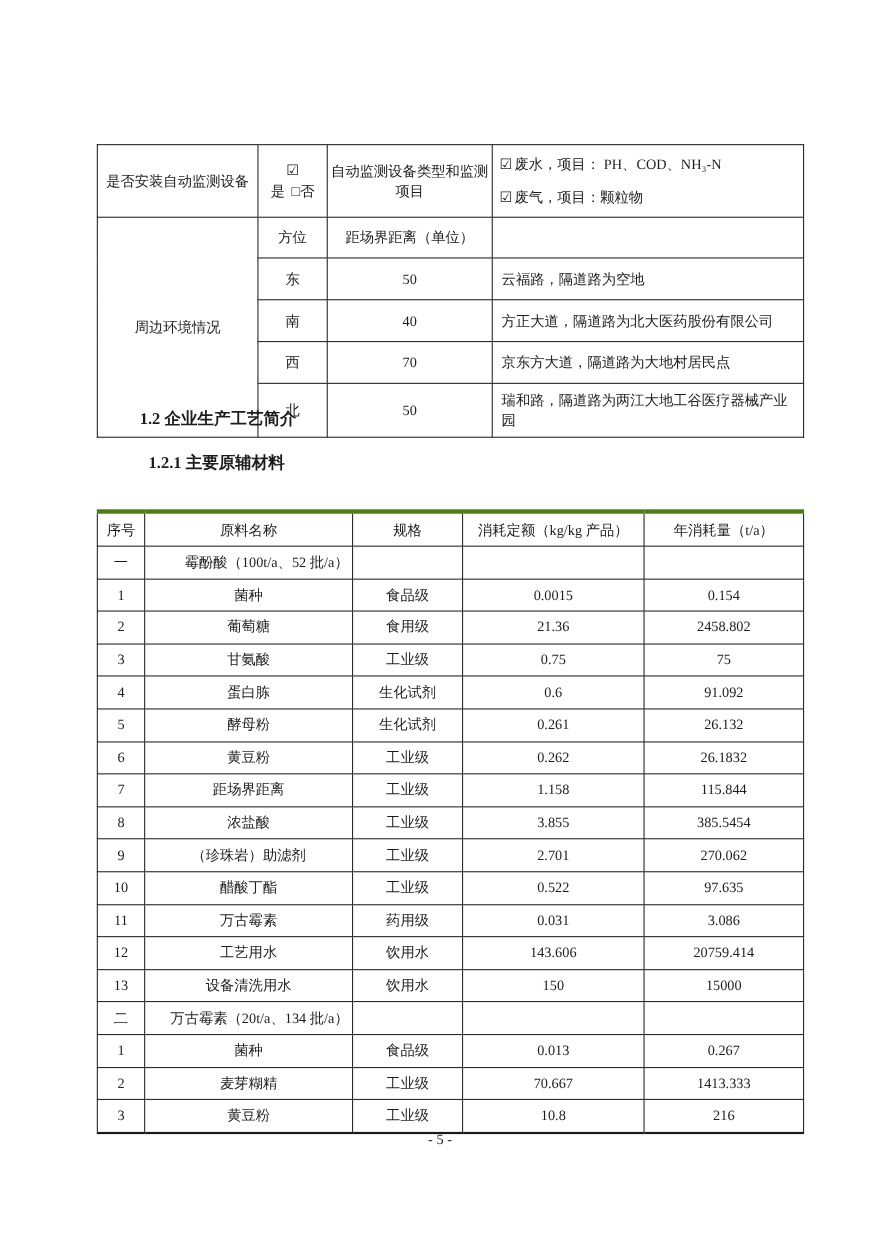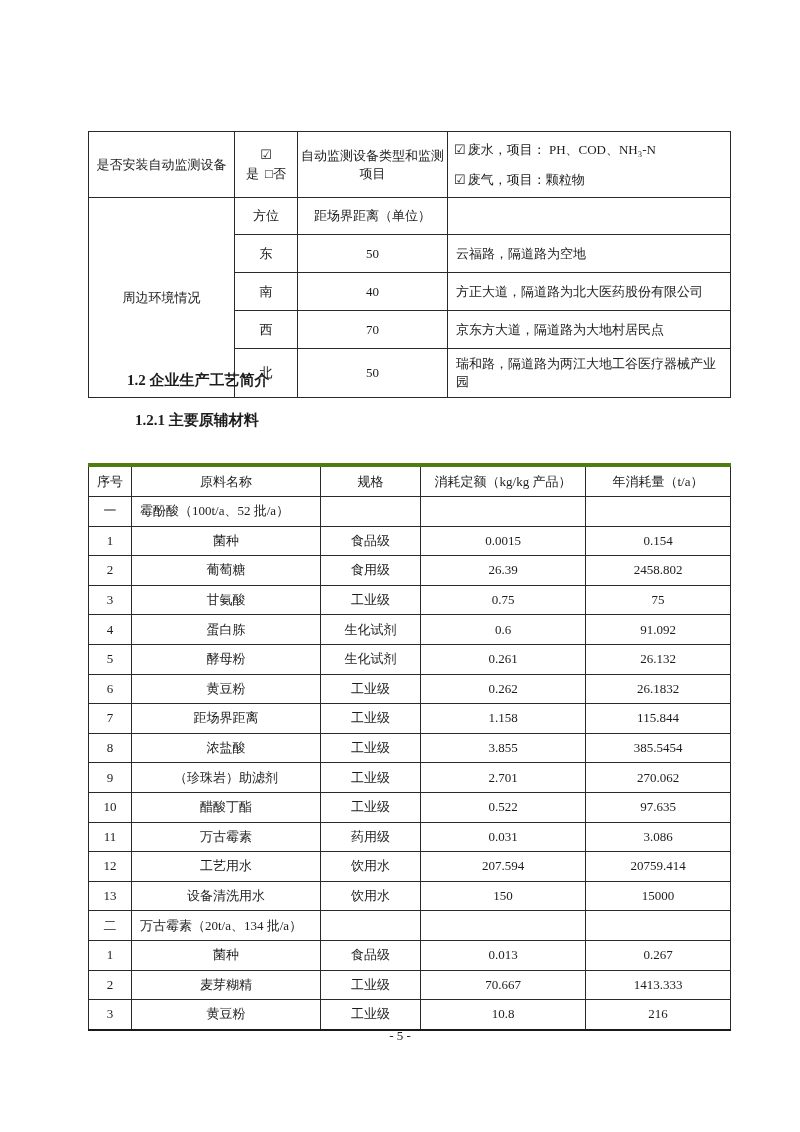--- a/index.html
+++ b/index.html
@@ -48,21 +48,21 @@
   
   .materials-table { position:absolute; left:88px; top:463px; width:642px; }
   .materials-table .c-no { width:43px; }
   .materials-table .c-name { width:189px; }
   .materials-table .c-spec { width:100px; }
   .materials-table .c-quota { width:165px; }
   .materials-table .c-annual { width:145px; }
   .materials-table th { height:27px; border-top:4px solid #4d7c0f; }
   .materials-table td { height:26.6px; }
   .materials-table tr:last-child td { border-bottom:2px solid #1a1a1a; }
-  .materials-table td.left { text-align:left; padding-left:8px; }
+  .materials-table td.left { text-align:right; padding-left:8px; }
 
   
   .footer { position:absolute; left:0; top:1028px; width:800px; text-align:center; font-size:13px; }
 </style>
 </head>
 <body>
 
 <div class="page">
 
   <table class="monitor-table">
@@ -148,21 +148,21 @@
           <td>1</td>
           <td>菌种</td>
           <td>食品级</td>
           <td>0.0015</td>
           <td>0.154</td>
         </tr>
         <tr>
           <td>2</td>
           <td>葡萄糖</td>
           <td>食用级</td>
-          <td>26.39</td>
+          <td>21.36</td>
           <td>2458.802</td>
         </tr>
         <tr>
           <td>3</td>
           <td>甘氨酸</td>
           <td>工业级</td>
           <td>0.75</td>
           <td>75</td>
         </tr>
         <tr>
@@ -218,21 +218,21 @@
           <td>11</td>
           <td>万古霉素</td>
           <td>药用级</td>
           <td>0.031</td>
           <td>3.086</td>
         </tr>
         <tr>
           <td>12</td>
           <td>工艺用水</td>
           <td>饮用水</td>
-          <td>207.594</td>
+          <td>143.606</td>
           <td>20759.414</td>
         </tr>
         <tr>
           <td>13</td>
           <td>设备清洗用水</td>
           <td>饮用水</td>
           <td>150</td>
           <td>15000</td>
         </tr>
         <tr>

